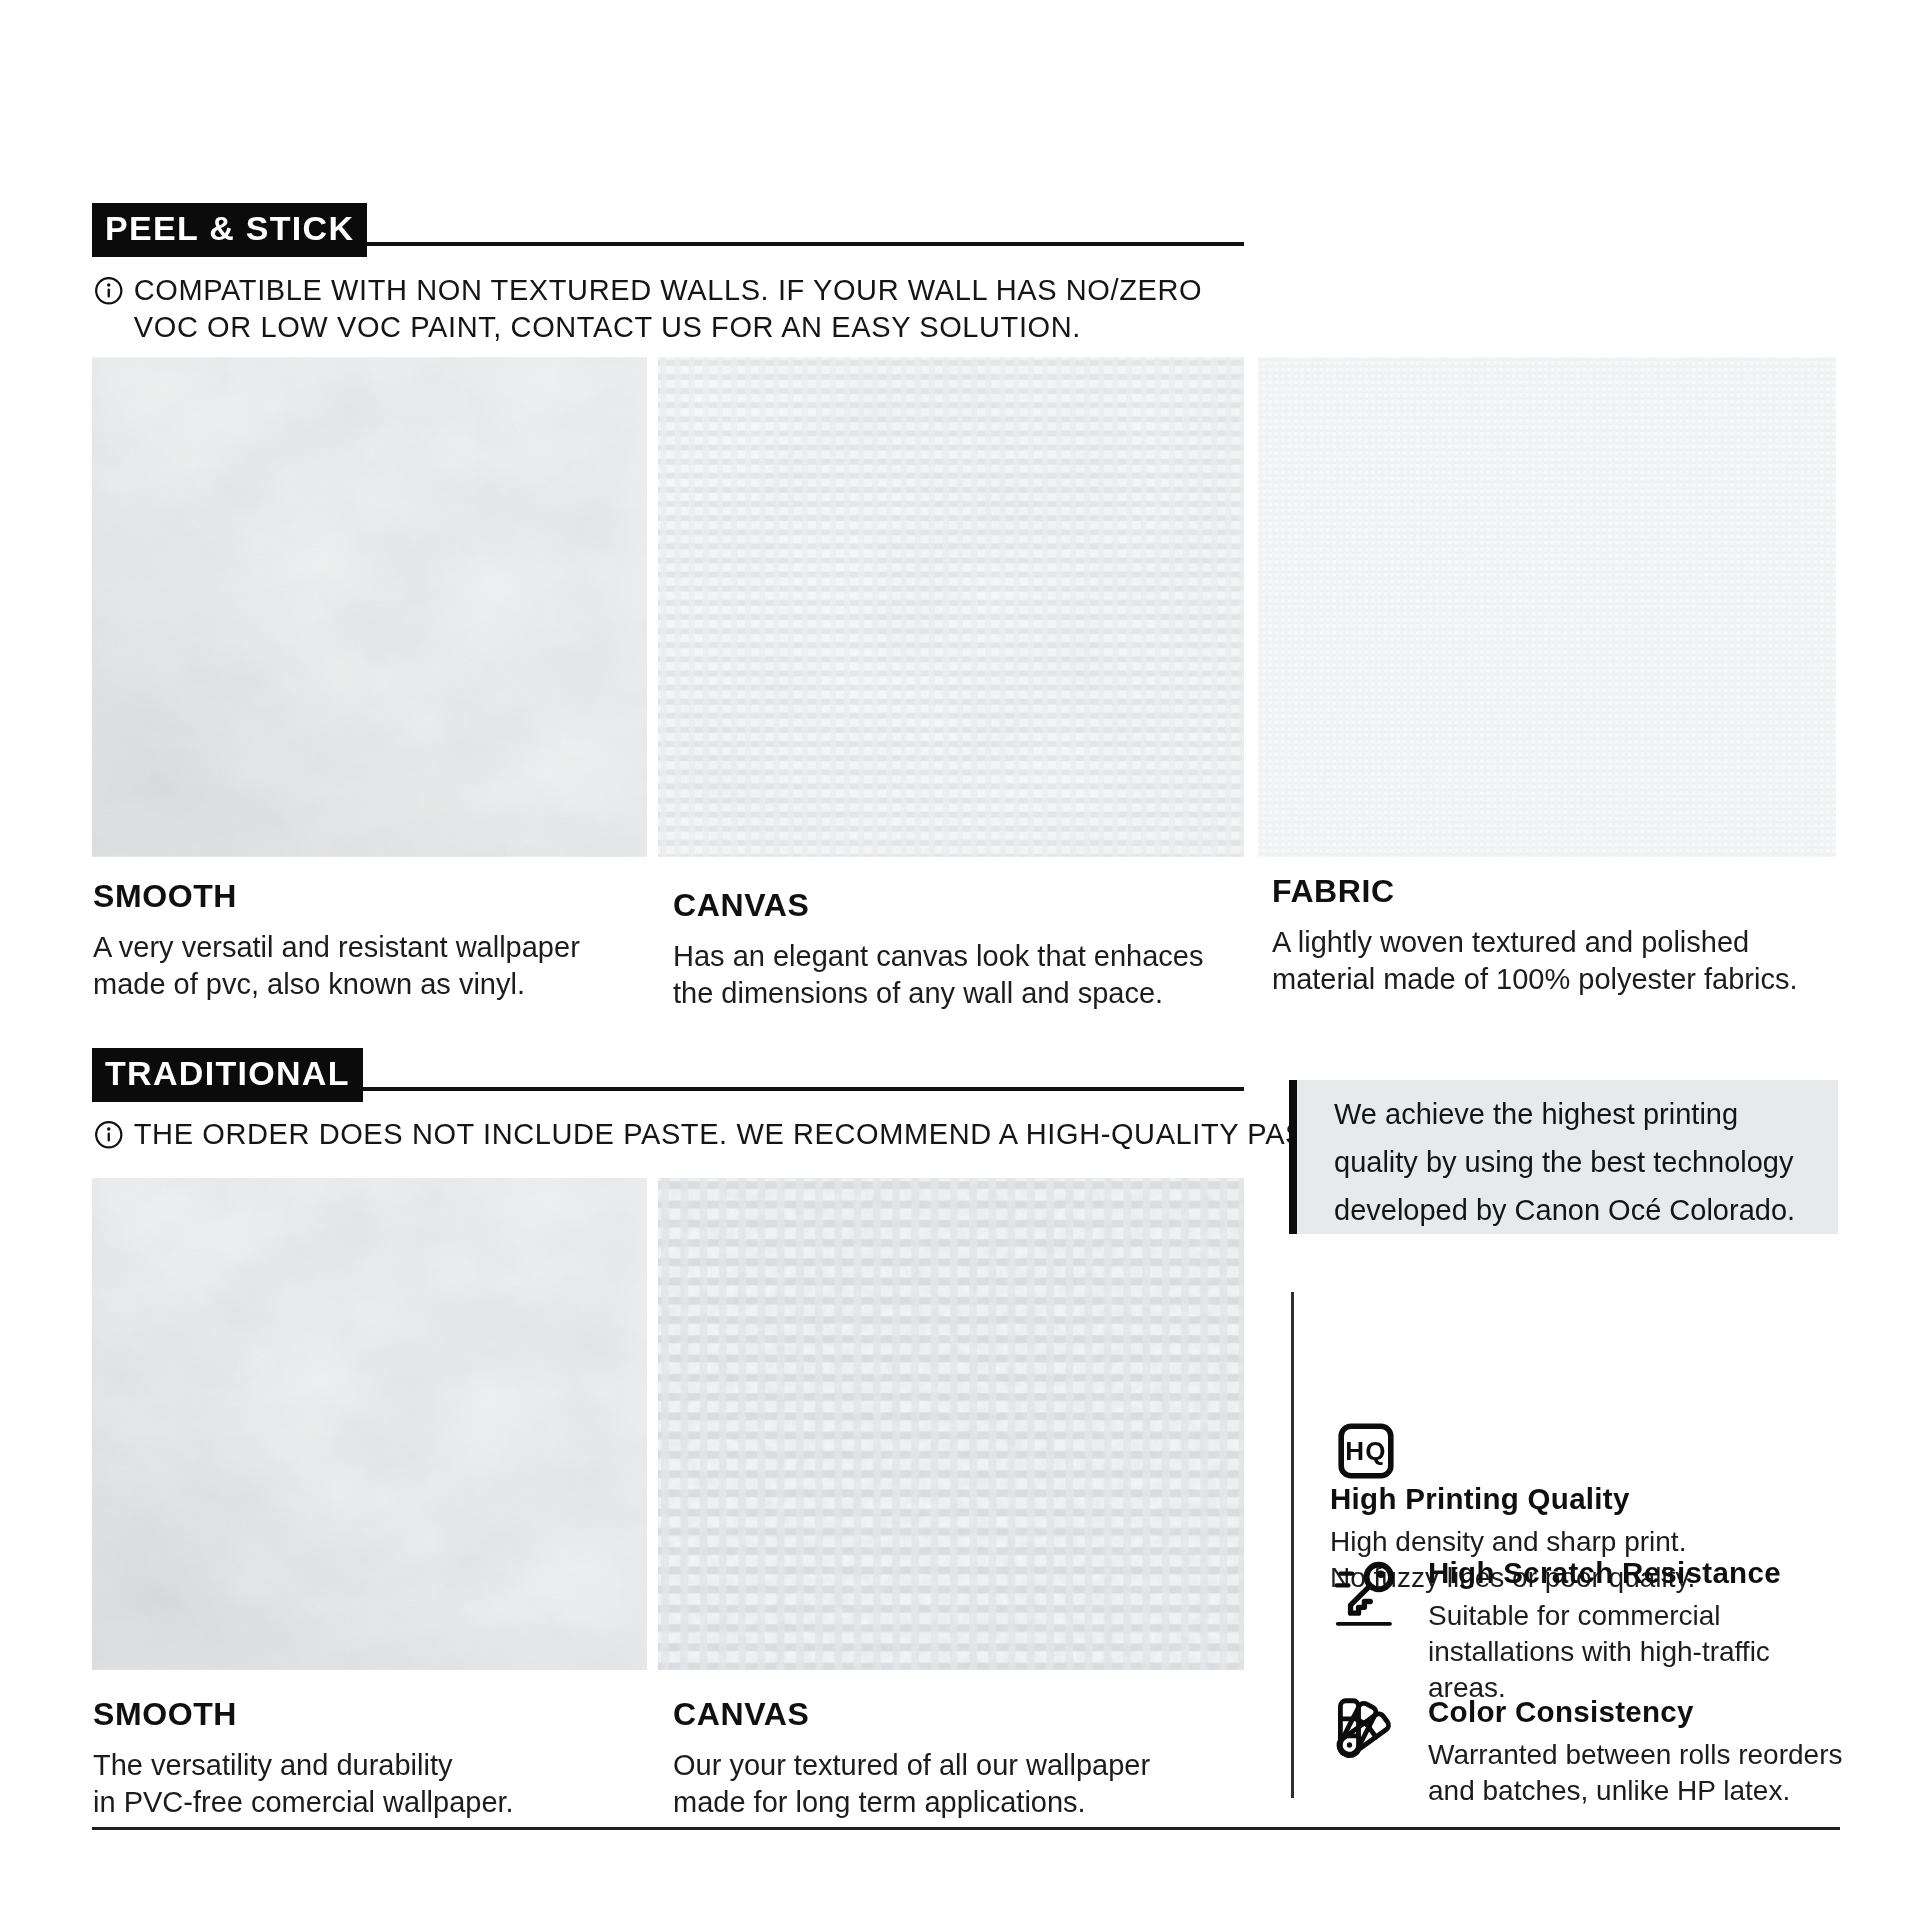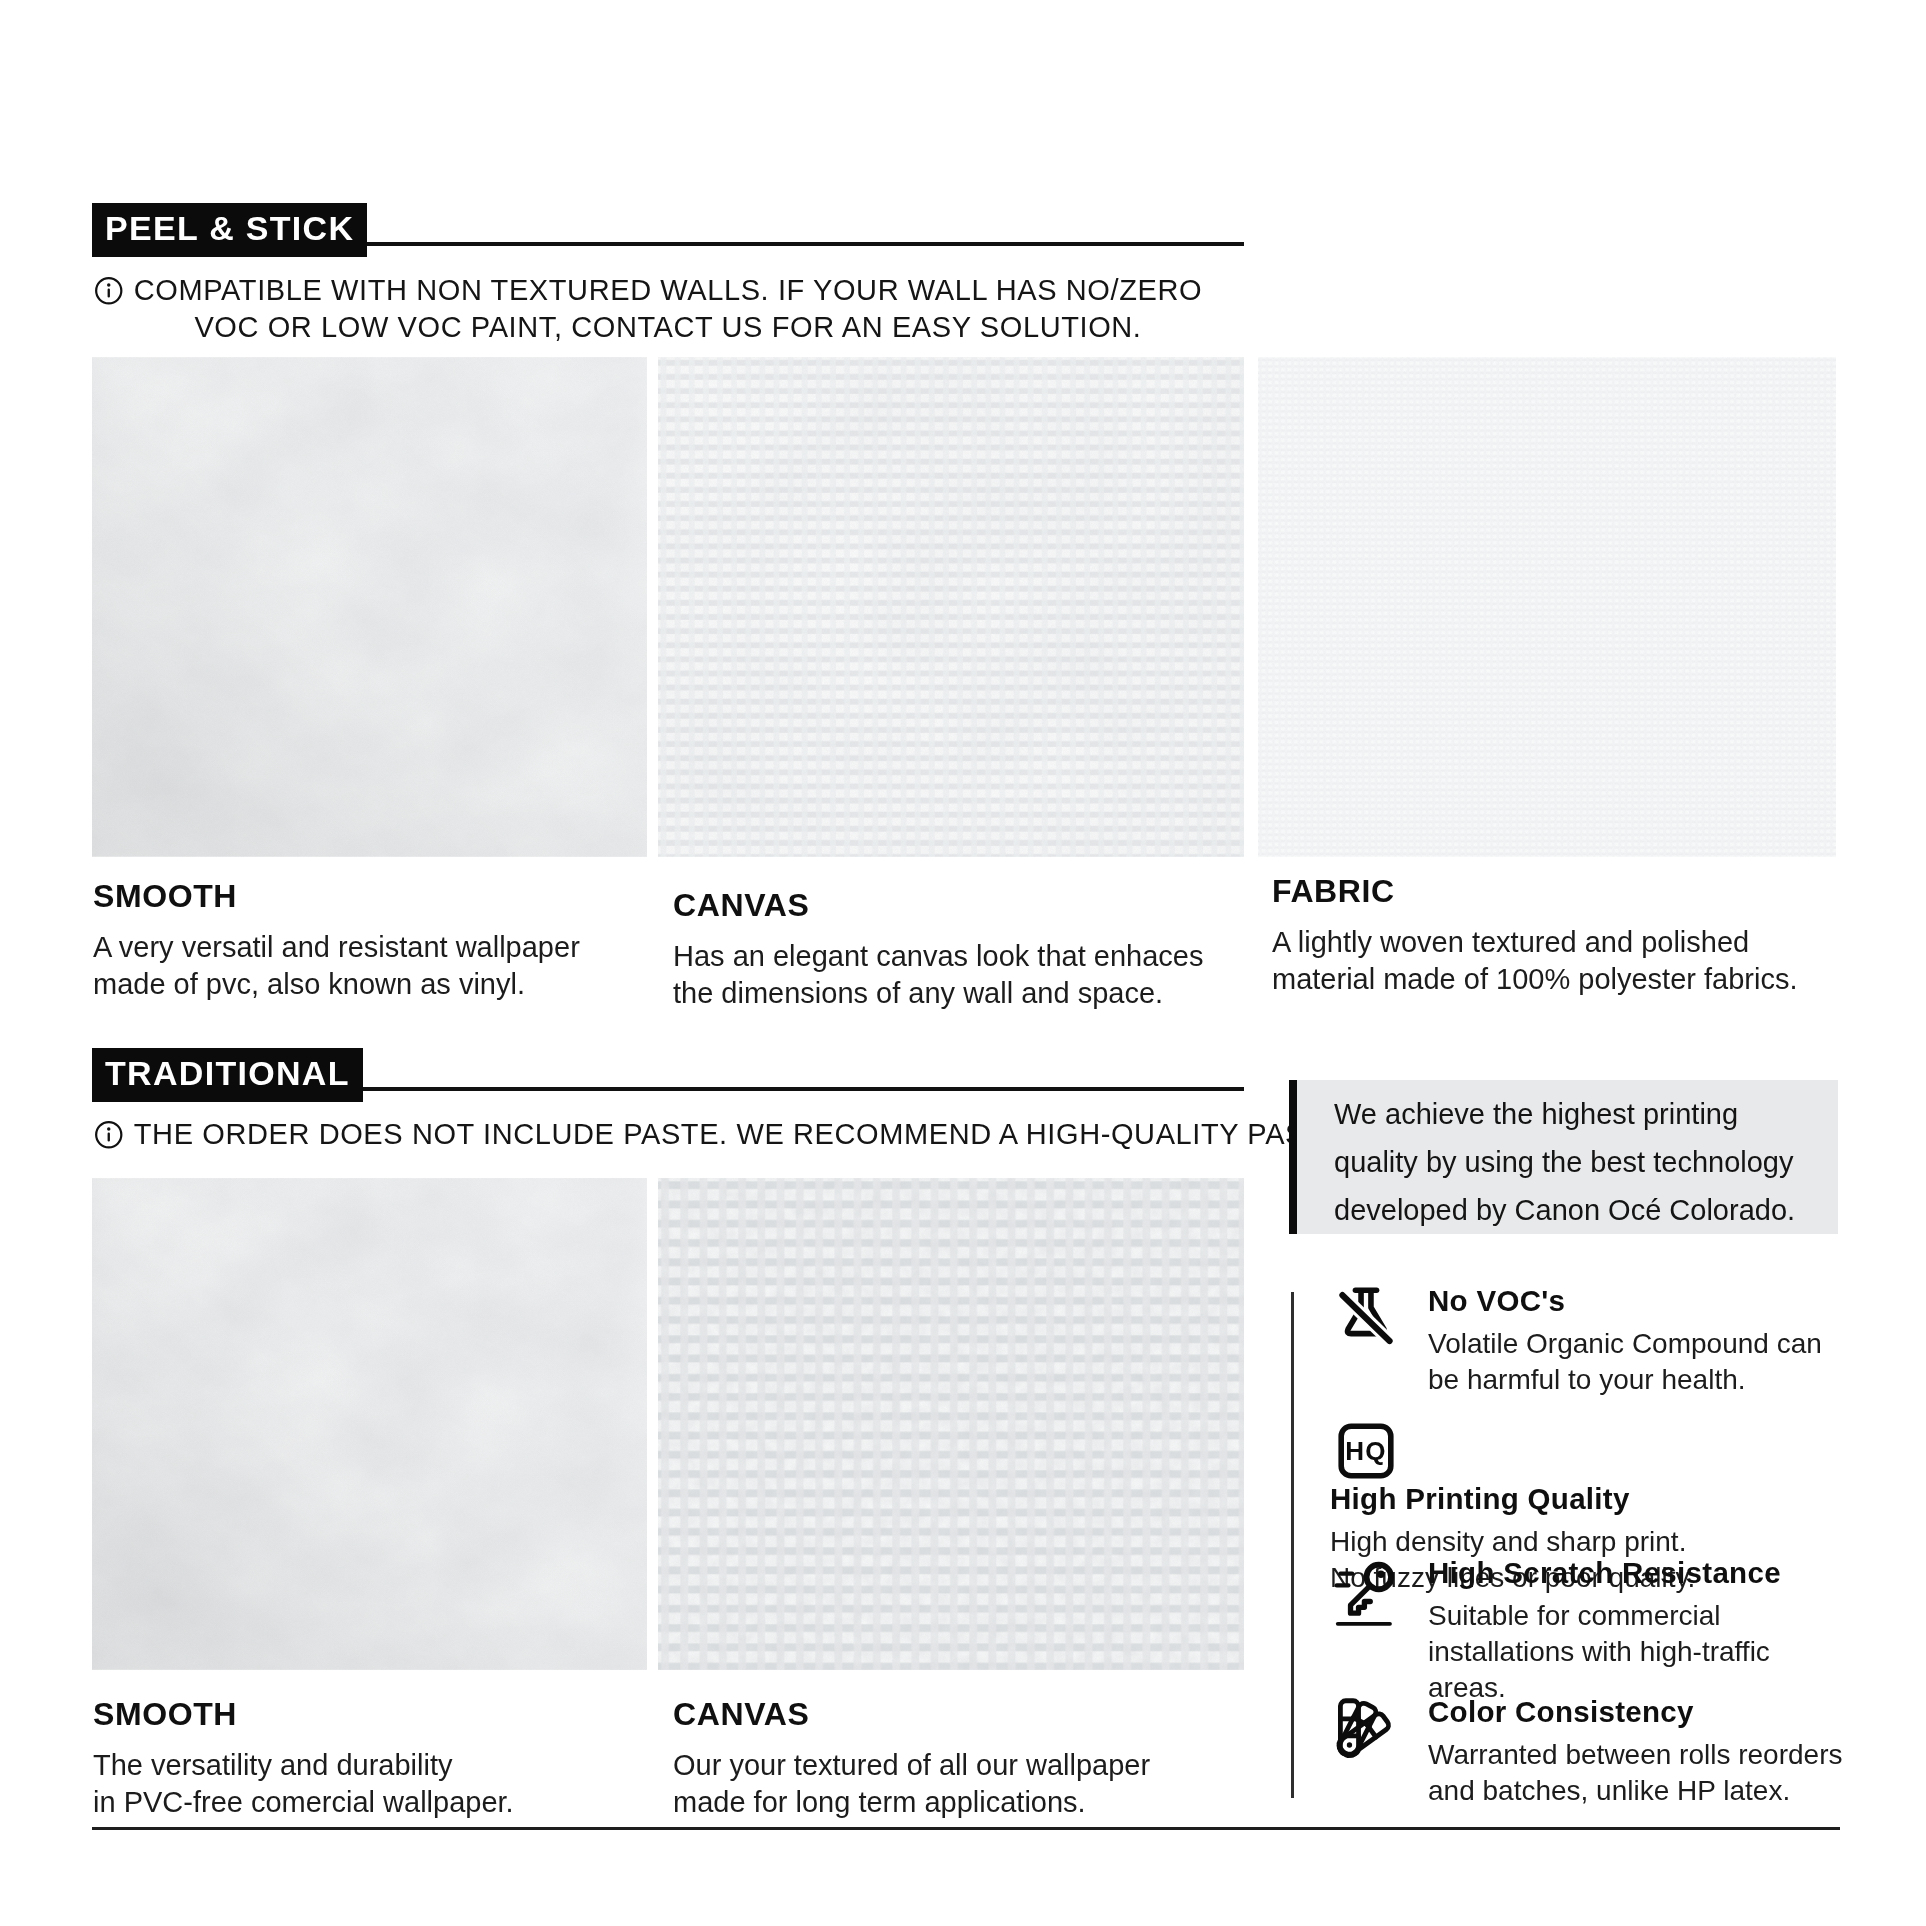--- a/index.html
+++ b/index.html
@@ -15,21 +15,21 @@
   .sec-label{position:absolute;background:#0b0b0b;color:#fff;font-size:34px;font-weight:600;
              letter-spacing:1.3px;padding:6.4px 13px 9px;z-index:2;white-space:nowrap;}
   .label-peel{left:92px;top:203px;}
   .label-trad{left:92px;top:1048px;}
   .sec-rule{position:absolute;left:92px;width:1152px;height:3.9px;background:#111;z-index:1;}
   .rule-peel{top:242px;}
   .rule-trad{top:1087px;}
 
   
   .note{position:absolute;display:flex;align-items:flex-start;font-size:29px;line-height:37px;
-        letter-spacing:0.6px;color:#151515;text-align:center;}
+        letter-spacing:0.6px;color:#151515;}
   .note .note-ic{flex:none;margin:3.9px 10.3px 0 0;}
   .note-text{white-space:pre-line;}
   .note-peel{left:94px;top:272px;}
   .note-trad{left:94px;top:1116px;}
 
   
   .swatch{position:absolute;overflow:hidden;}
   .swatch svg{display:block;width:100%;height:100%;}
   .sw-a{left:92px;top:357px;width:555px;height:500px;}
   .sw-b{left:658px;top:357px;width:586px;height:500px;}
@@ -203,35 +203,20 @@
     <p>Our your textured of all our wallpaper
 made for long term applications.</p>
   </div>
 
   <div class="qbar"></div>
   <div class="qpanel">We achieve the highest printing
 quality by using the best technology
 developed by Canon Océ Colorado.</div>
   <div class="vline"></div>
 
-  <div class="feature feat-1">
-    <div class="f-icon">
-      <svg width="62" height="62" viewBox="0 0 100 100">
-        <path class="ink" stroke-width="9" d="M33 10 H67"></path>
-        <path class="ink" stroke-width="9" d="M42 14 v24 L21 73 q-3 7 5 7 h48 q8 0 5-7 L58 38 v-24"></path>
-        <path d="M12 18 L88 92" stroke="#ffffff" stroke-width="20" fill="none"></path>
-        <path class="ink" stroke-width="10" d="M12 18 L88 92"></path>
-      </svg>
-    </div>
-    <div class="f-text">
-      <h4>No VOC's</h4>
-      <p>Volatile Organic Compound can
-be harmful to your health.</p>
-    </div>
-  </div>
 
   <div class="feature feat-2">
     <div class="f-icon">
       <svg width="62" height="62" viewBox="0 0 100 100">
         <rect x="10" y="10" width="80" height="80" rx="16" class="ink" stroke-width="9"></rect>
         <text x="50" y="65" text-anchor="middle" font-family="Liberation Sans, sans-serif" font-size="42" font-weight="bold" letter-spacing="2" fill="#0c0c0c">HQ</text>
       </svg>
     </div>
     <div class="f-text">
       <h4>High Printing Quality</h4>

